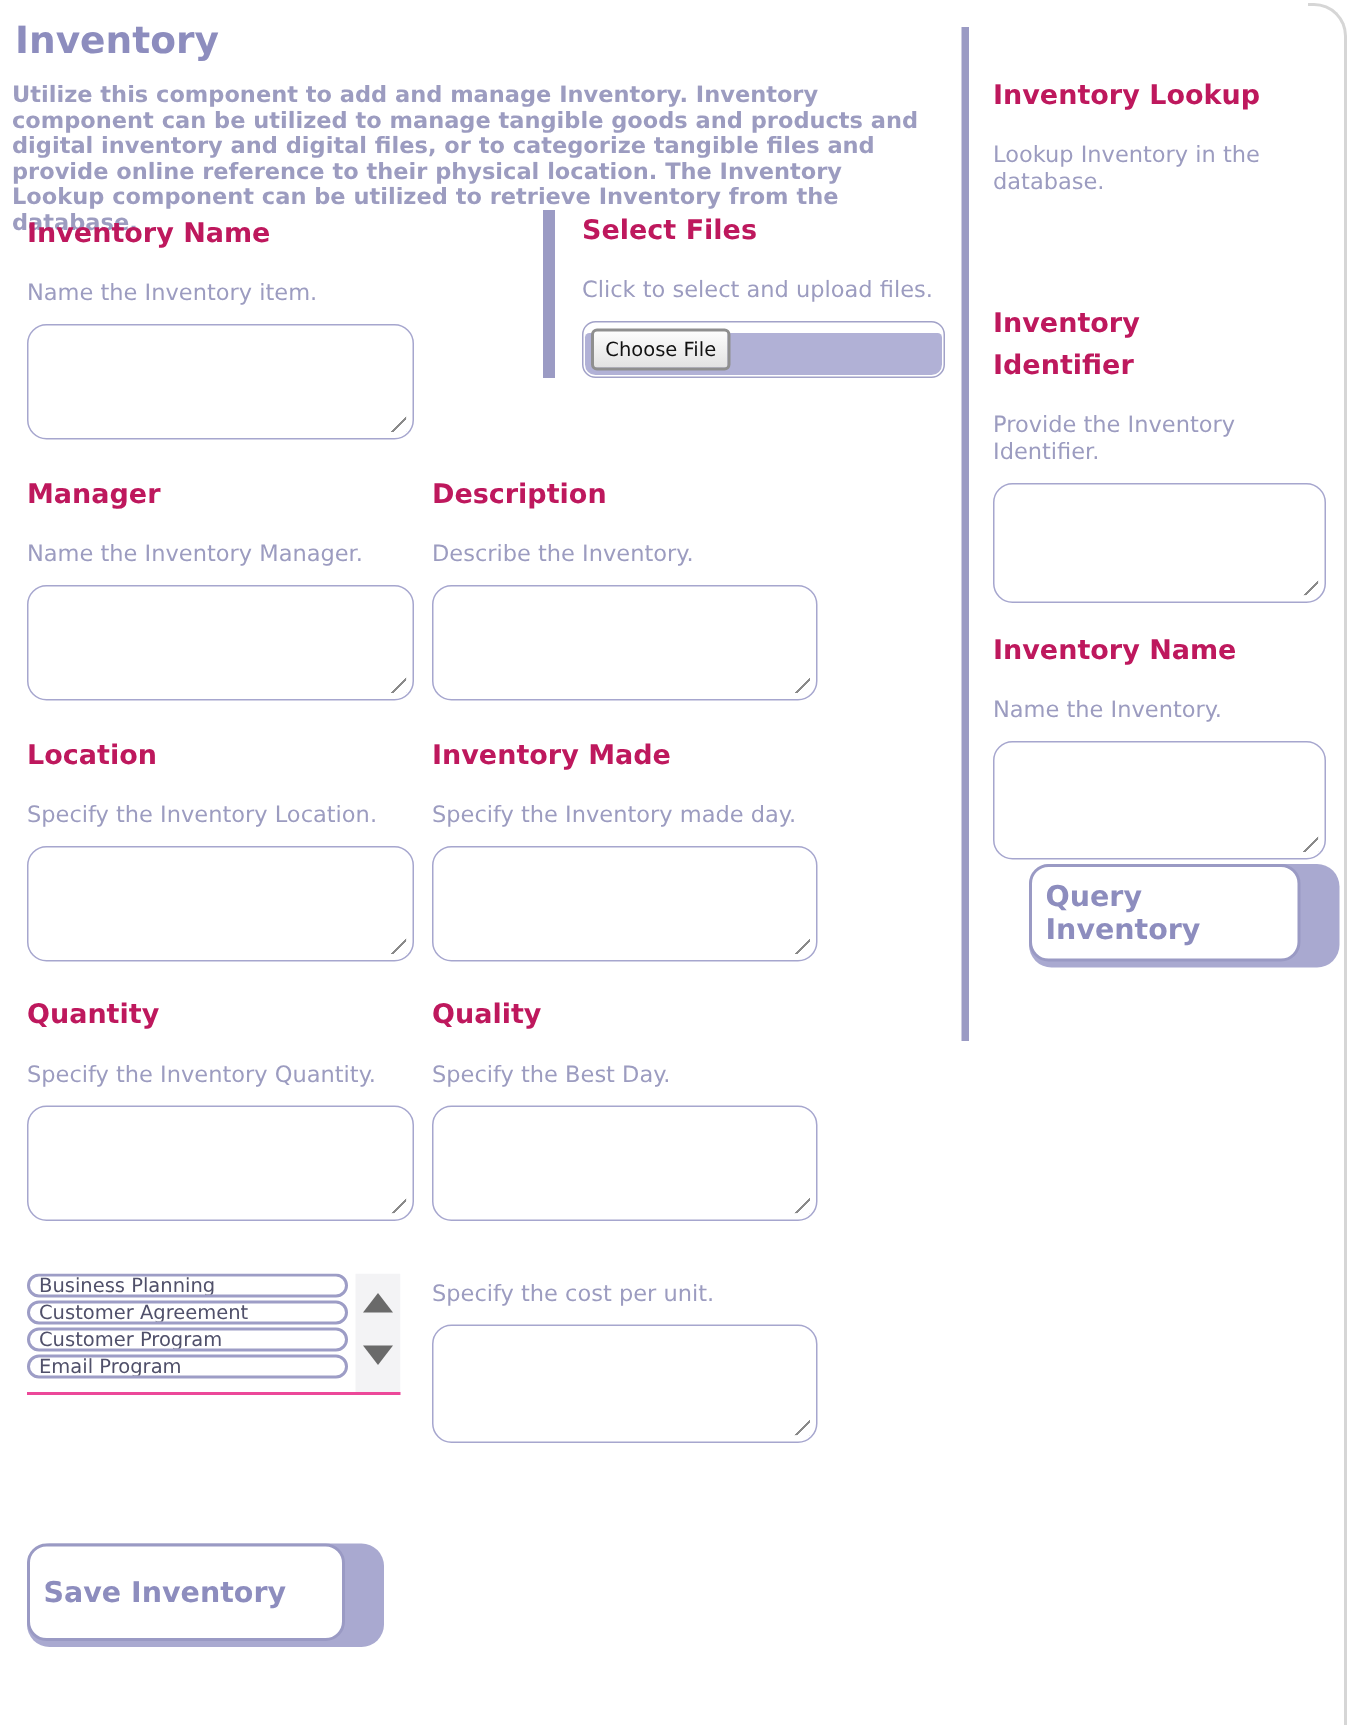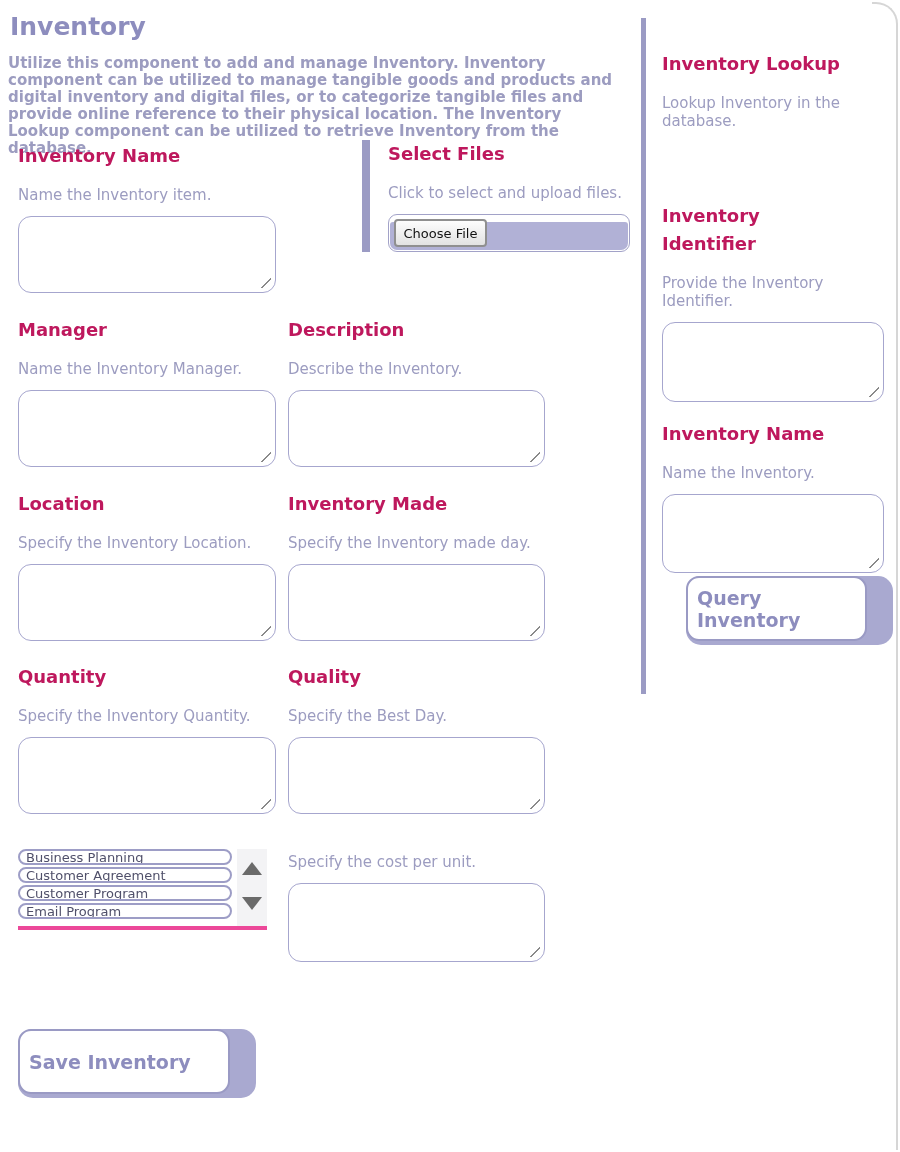--- a/index.html
+++ b/index.html
@@ -44,21 +44,21 @@
   .file-control { position:relative; margin-top:12px; width:242px; height:38px;
     background:#fff; border:1.5px solid #a2a2c8; border-radius:9px; cursor:pointer; }
   .file-fill { position:absolute; left:1px; right:1px; top:7px; bottom:1px;
     background:#b1b1d6; border-radius:3px 3px 7px 7px; }
   .choose-file-btn { position:absolute; left:5px; top:4px; width:93px; height:28px;
     background:linear-gradient(#fdfdfd,#e2e2e2); border:2px solid #8f8f8f; border-radius:4px;
     font-family:inherit; font-size:13px; color:#111; cursor:pointer; }
 
   
   .listbox { position:relative; margin-top:12px; width:249px; height:81px; overflow:hidden;
-    border-bottom:4px solid #ec4899; background:#fff; }
+    border-bottom:2px solid #ec4899; background:#fff; }
   .options { position:absolute; left:0; top:0; width:214px; }
   .option { height:16px; line-height:14px; border:2px solid #9d9dc6; border-radius:10px;
     margin-bottom:2px; padding-left:6px; font-size:13px; color:#50506a; cursor:pointer;
     white-space:nowrap; overflow:hidden; }
   .scrollcol { position:absolute; right:0; top:0; width:30px; height:81px; background:#f3f3f5;
     display:flex; flex-direction:column; align-items:center; }
   .tri-up { margin-top:13px; width:0; height:0;
     border-left:10px solid transparent; border-right:10px solid transparent;
     border-bottom:13px solid #6a6a6a; cursor:pointer; }
   .tri-down { margin-top:22px; width:0; height:0;

